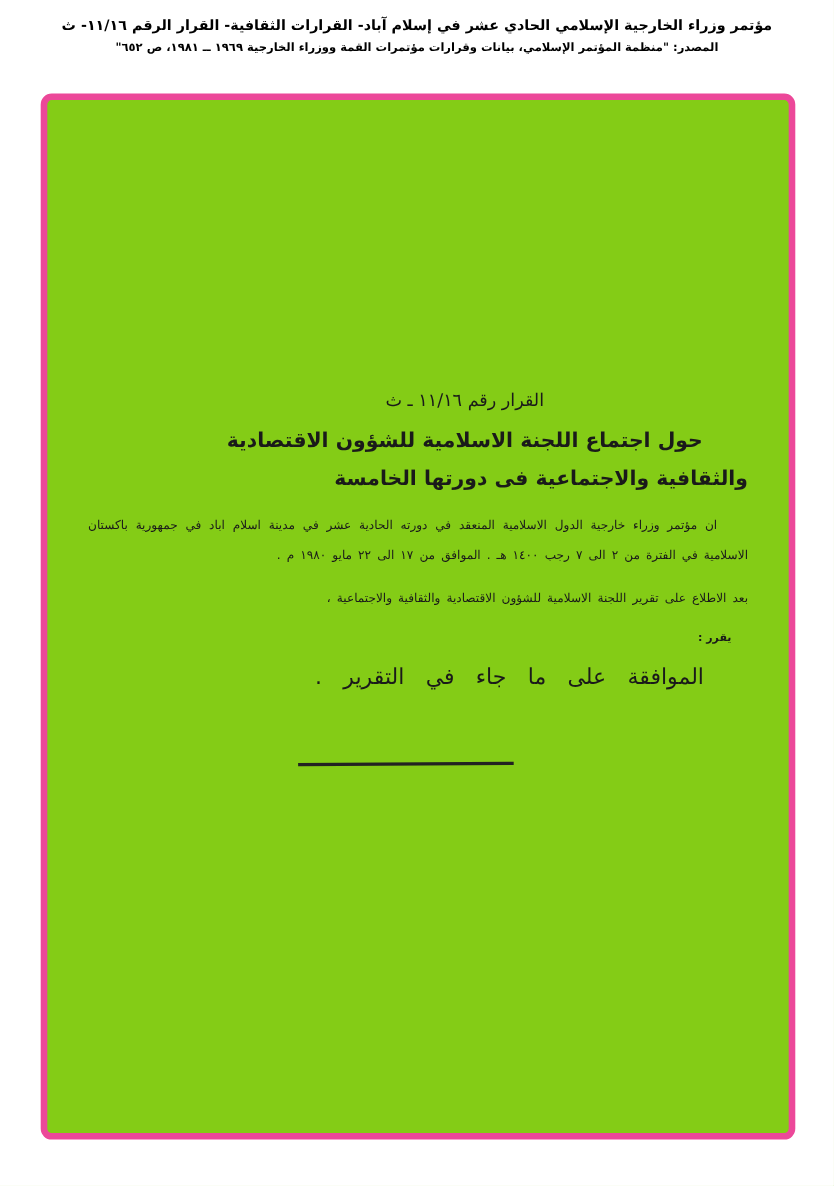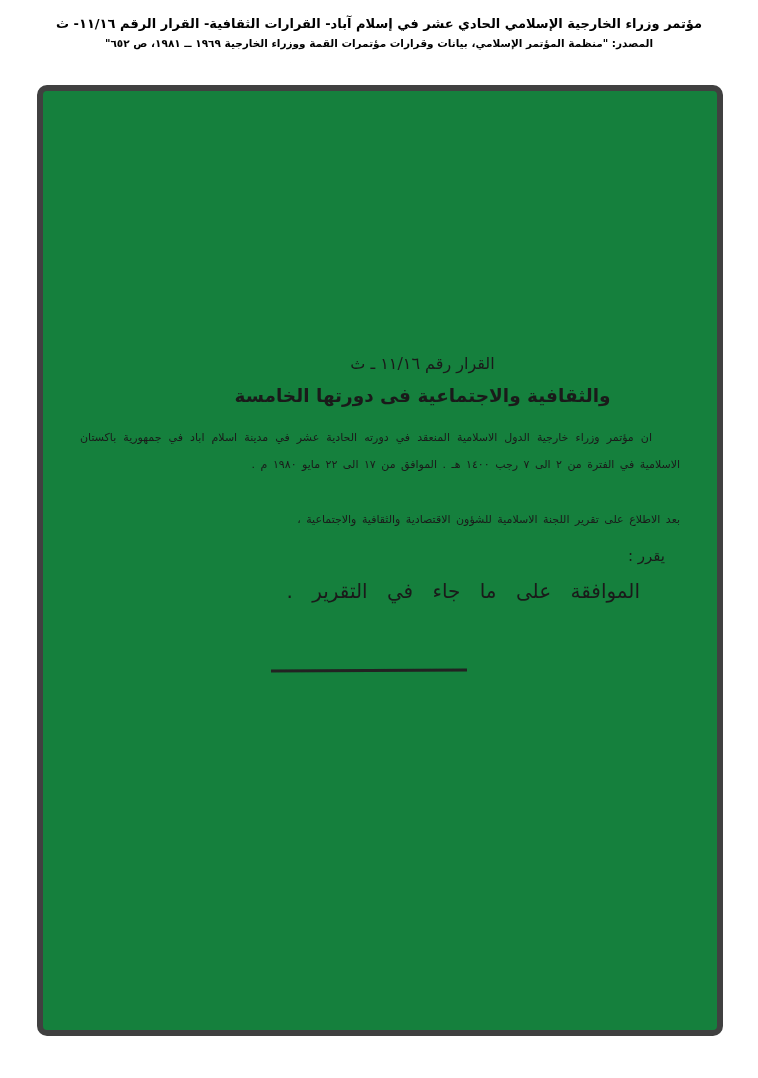--- a/index.html
+++ b/index.html
@@ -38,23 +38,23 @@
     color: #000;
   }
   
   .doc-frame {
     position: absolute;
     left: 37px;
     top: 85px;
     width: 686px;
     height: 951px;
     box-sizing: border-box;
-    border: 6px solid #404040;
+    border: 6px solid #ec4899;
     border-radius: 10px;
-    background: #15803d;
+    background: #84cc16;
   }
   .doc-content {
     padding: 0 37px 0 37px;
   }
   
   .heading-block {
     margin-top: 262px;
     padding-left: 85px;
     text-align: center;
   }
@@ -62,35 +62,35 @@
     font-size: 16px;
     line-height: 22px;
     font-weight: normal;
   }
   .doc-title {
     font-size: 18.5px;
     line-height: 28px;
     font-weight: bold;
   }
   .doc-title.t1 { margin-top: 12px; }
-  .doc-title.t2 { margin-top: 7px; }
+  .doc-title.t2 { margin-top: 7px; text-align: right; }
   
   .body-par {
     margin: 14px 0 0 0;
     font-size: 11px;
     line-height: 27px;
     text-align: justify;
     word-spacing: 2px;
   }
   .body-par.indent { text-indent: 28px; }
-  .body-par.p2 { margin-top: 28px; }
+  .body-par.p2 { margin-top: 12px; }
   .decides {
     margin: 10px 15px 0 0;
-    font-size: 15px;
-    font-weight: normal;
+    font-size: 10px;
+    font-weight: bold;
     line-height: 27px;
   }
   .resolution {
     margin: 8px 40px 0 0;
     font-size: 20px;
     line-height: 27px;
     word-spacing: 13px;
   }
   .divider {
     margin: 64px 213px 0 0;
@@ -108,20 +108,21 @@
   <div class="hdr">
     <div class="hdr1">مؤتمر وزراء الخارجية الإسلامي الحادي عشر في إسلام آباد- القرارات الثقافية- القرار الرقم ١١/١٦- ث</div>
     <div class="hdr2">المصدر: "منظمة المؤتمر الإسلامي، بيانات وقرارات مؤتمرات القمة ووزراء الخارجية ١٩٦٩ ــ ١٩٨١، ص ٦٥٢"</div>
   </div>
 
   <div class="doc-frame">
     <div class="doc-content">
 
       <div class="heading-block">
         <div class="decision-no">القرار رقم ١١/١٦ ـ ث</div>
+        <div class="doc-title t1">حول اجتماع اللجنة الاسلامية للشؤون الاقتصادية</div>
         <div class="doc-title t2">والثقافية والاجتماعية فى دورتها الخامسة</div>
       </div>
 
       <p class="body-par indent">ان مؤتمر وزراء خارجية الدول الاسلامية المنعقد في دورته الحادية عشر في مدينة اسلام اباد في جمهورية باكستان الاسلامية في الفترة من ٢ الى ٧ رجب ١٤٠٠ هـ .  الموافق من ١٧ الى ٢٢ مايو ١٩٨٠ م .</p>
 
       <p class="body-par p2">بعد الاطلاع على تقرير اللجنة الاسلامية للشؤون الاقتصادية والثقافية والاجتماعية ،</p>
 
       <p class="decides">يقرر :</p>
 
       <p class="resolution">الموافقة على ما جاء في التقرير .</p>

